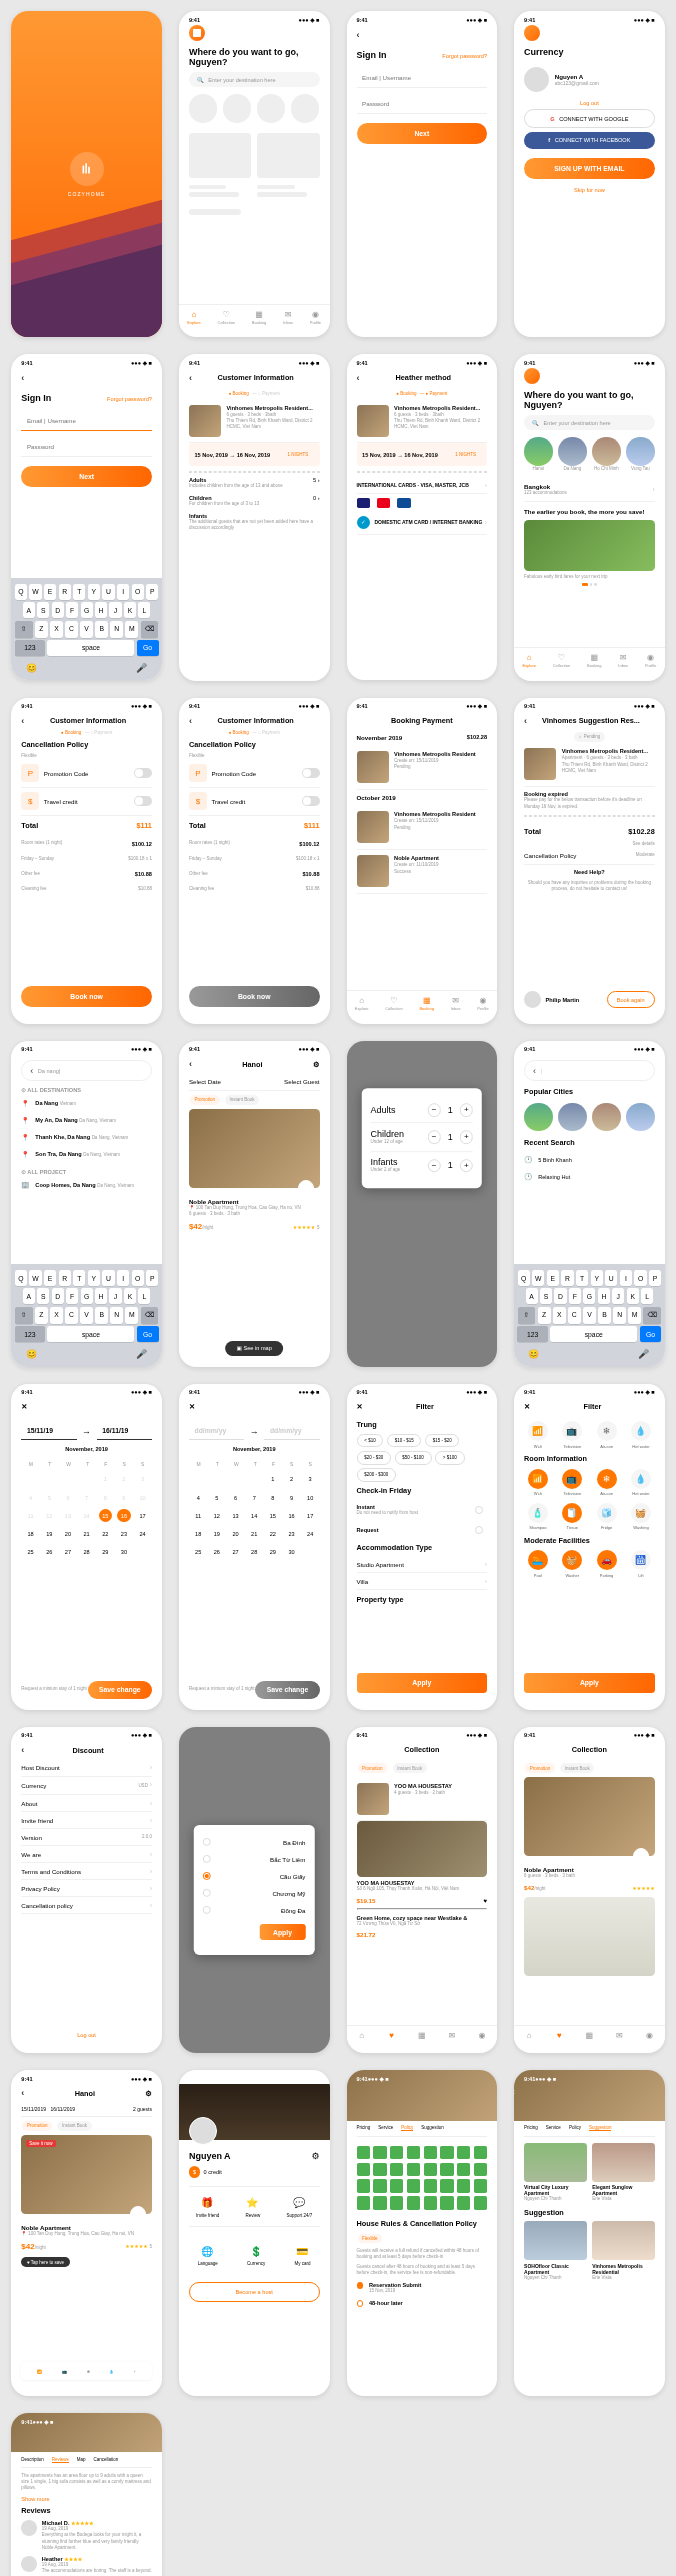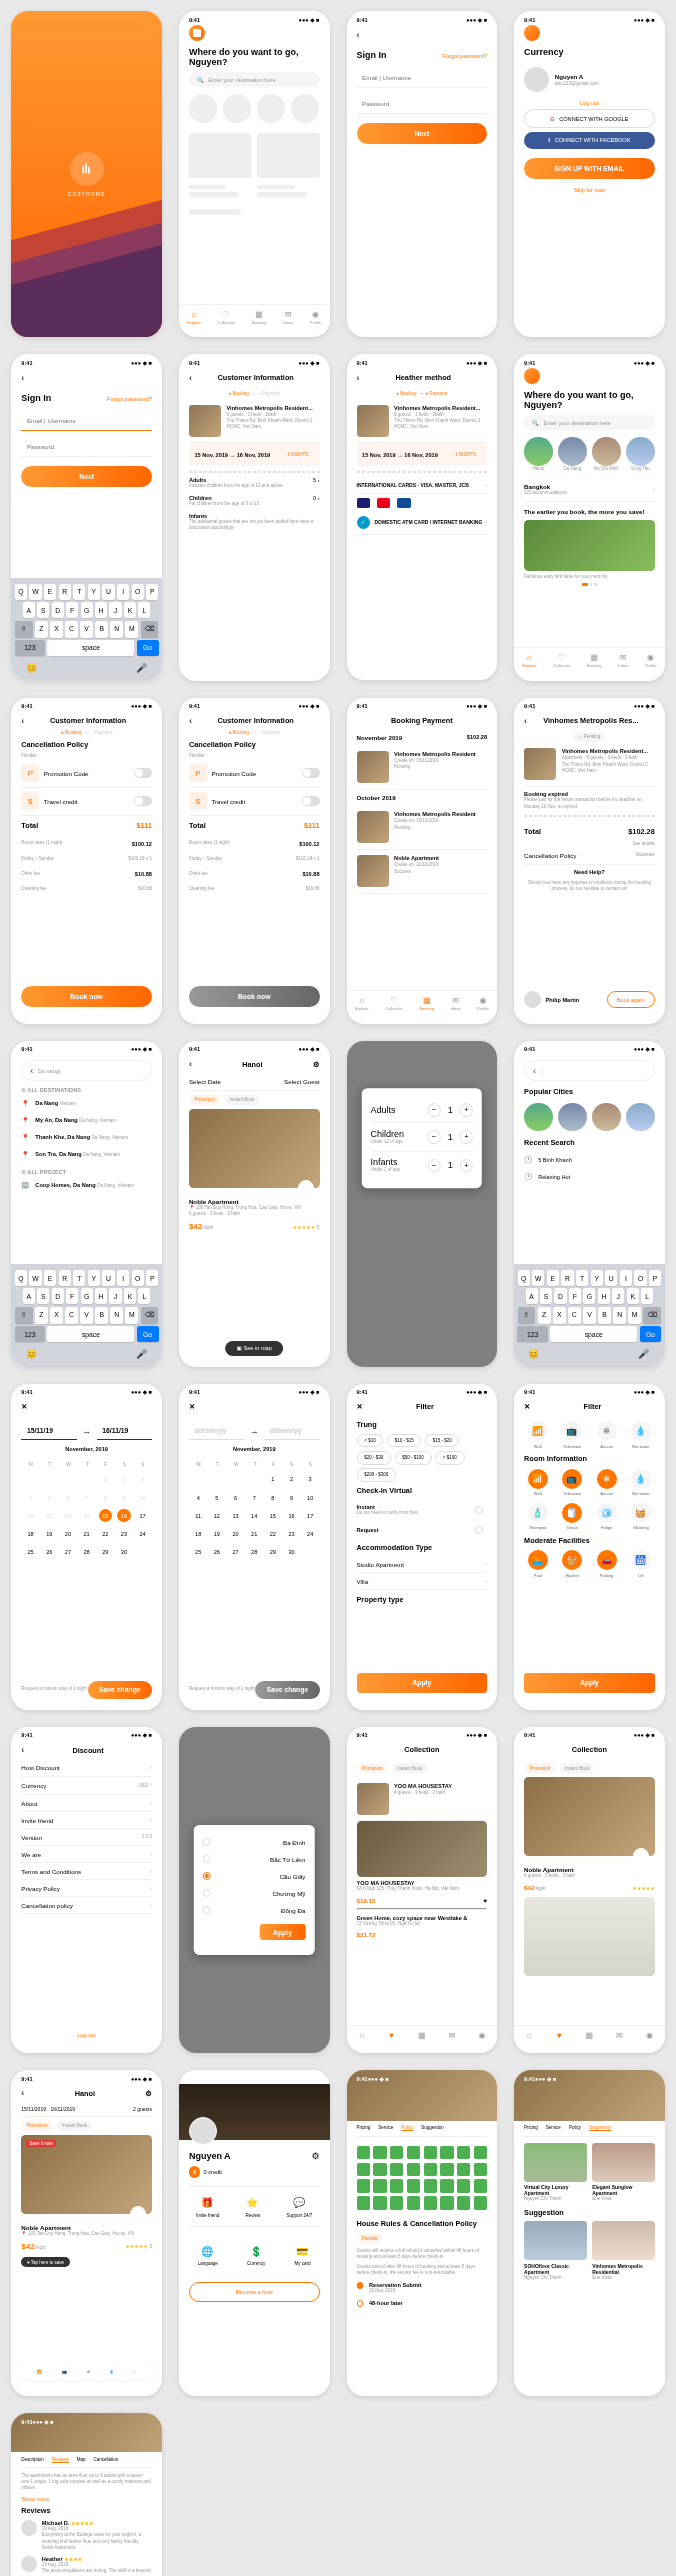--- a/index.html
+++ b/index.html
@@ -642,21 +642,21 @@
 </div>
 
 <div class="phone">
   <div class="statusbar">
         <span>9:41</span>
         <span class="right">●●● ◈ ■</span>
       </div>
   <div class="content">
     <div class="header">
           <span class="back">‹</span>
-          <span>Vinhomes Metropolis Res...</span>
+          <span>Vinhomes Suggestion Res...</span>
           <span></span>
         </div>
     <div style="text-align:center"><span class="chip grey">○ <span>Pending</span></span></div>
     <div class="listing">
           <div class="listing-img"></div>
           <div class="listing-info">
             <div class="listing-title">Vinhomes Metropolis Resident...</div>
             <div class="tiny">Apartment · 6 guests · 3 beds · 3 bath</div>
             <div class="tiny">Thu Thiem Rd, Binh Khanh Ward, District 2 HCMC, Viet Nam</div>
           </div>
@@ -1076,21 +1076,21 @@
     <h2>Trung</h2>
     <div class="pill-row">
       <span class="pill">&lt; $10</span>
           <span class="pill">$10 - $15</span>
           <span class="pill">$15 - $20</span>
           <span class="pill">$20 - $30</span>
           <span class="pill">$50 - $100</span>
           <span class="pill">&gt; $100</span>
           <span class="pill">$200 - $300</span>
     </div>
-    <h2>Check-in Virtual</h2>
+    <h2>Check-in Friday</h2>
     <div class="row">
           <div>
             <div style="font-size:5.6px;font-weight:600">Instant</div>
             <div class="tiny">Do not need to notify from host</div>
           </div>
           <span class="radio"></span>
         </div>
     <div class="row">
           <span style="font-size:5.6px;font-weight:600">Request</span>
           <span class="radio"></span>

